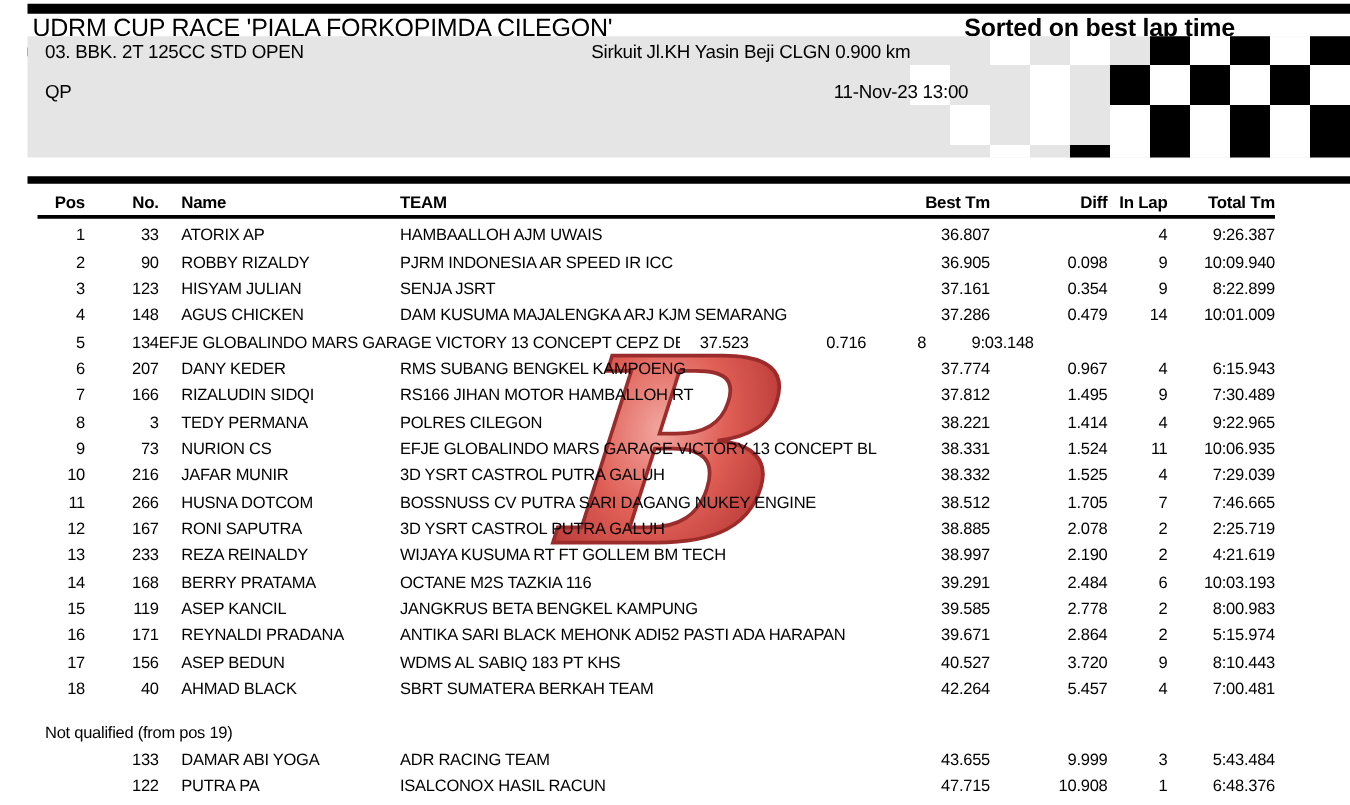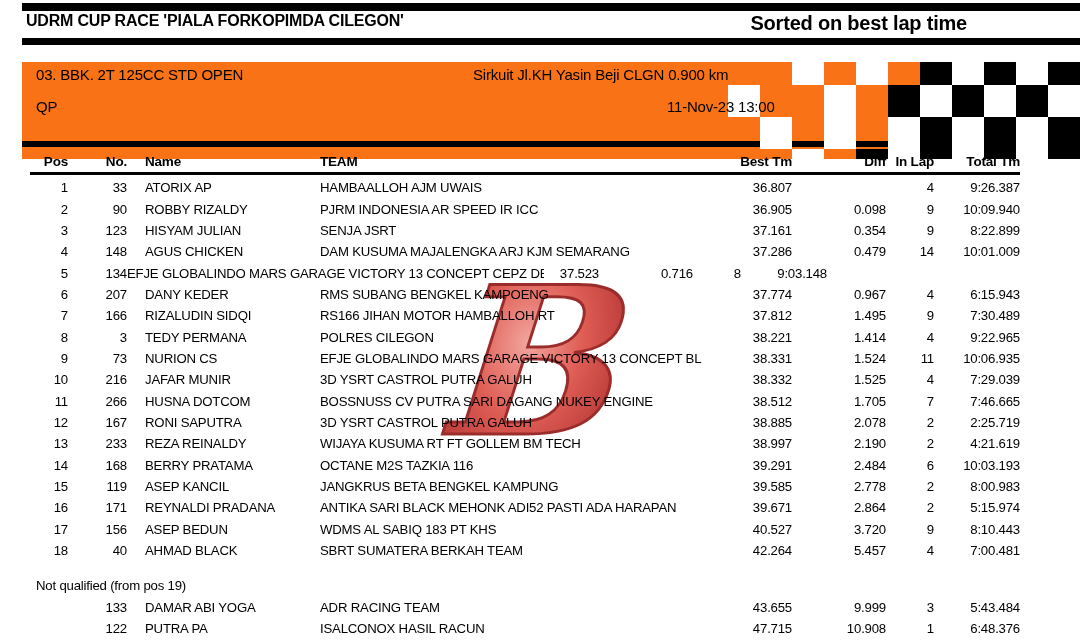--- a/index.html
+++ b/index.html
@@ -4,24 +4,24 @@
 <style>
   html,body{margin:0;padding:0;background:#ffffff;}
   #page{position:relative;width:1080px;height:644px;background:#fff;overflow:hidden;
         font-family:"Liberation Sans","DejaVu Sans",sans-serif;color:#000;letter-spacing:-0.2px;}
 
   .bar{position:absolute;left:22px;right:0;background:#000;}
   #bar-top{top:3px;height:8px;}
   #bar-mid{top:38px;height:7px;}
   #bar-low{top:141px;height:6px;}
 
-  #doc-title{position:absolute;left:26px;top:12px;font-size:16px;font-weight:700;white-space:nowrap;text-align:right;}
-  #sort-note{position:absolute;right:113px;top:12px;font-size:20px;font-weight:700;white-space:nowrap;}
-
-  #gray-block{position:absolute;left:22px;right:0;top:62px;height:97px;background:#f97316;overflow:hidden;}
+  #doc-title{position:absolute;left:26px;top:12px;font-size:20px;font-weight:400;white-space:nowrap;text-align:right;}
+  #sort-note{position:absolute;right:92px;top:12px;font-size:20px;font-weight:700;white-space:nowrap;}
+
+  #gray-block{position:absolute;left:22px;right:0;top:29px;height:97px;background:#e5e5e5;overflow:hidden;}
   #gray-block .gline{position:absolute;font-size:15px;white-space:nowrap;z-index:2;}
   #class-name{left:14px;top:4px;}
   #circuit-name{left:451px;top:4px;}
   #session-name{left:14px;top:36px;}
   #session-date{left:645px;top:36px;}
   #session-note{left:14px;top:68px;margin-top:40px;}
   .checker{position:absolute;width:32px;height:32px;z-index:1;}
 
   #watermark{position:absolute;left:448px;top:252px;width:215px;height:220px;z-index:0;
              transform:skewX(-7deg);opacity:0.88;}

